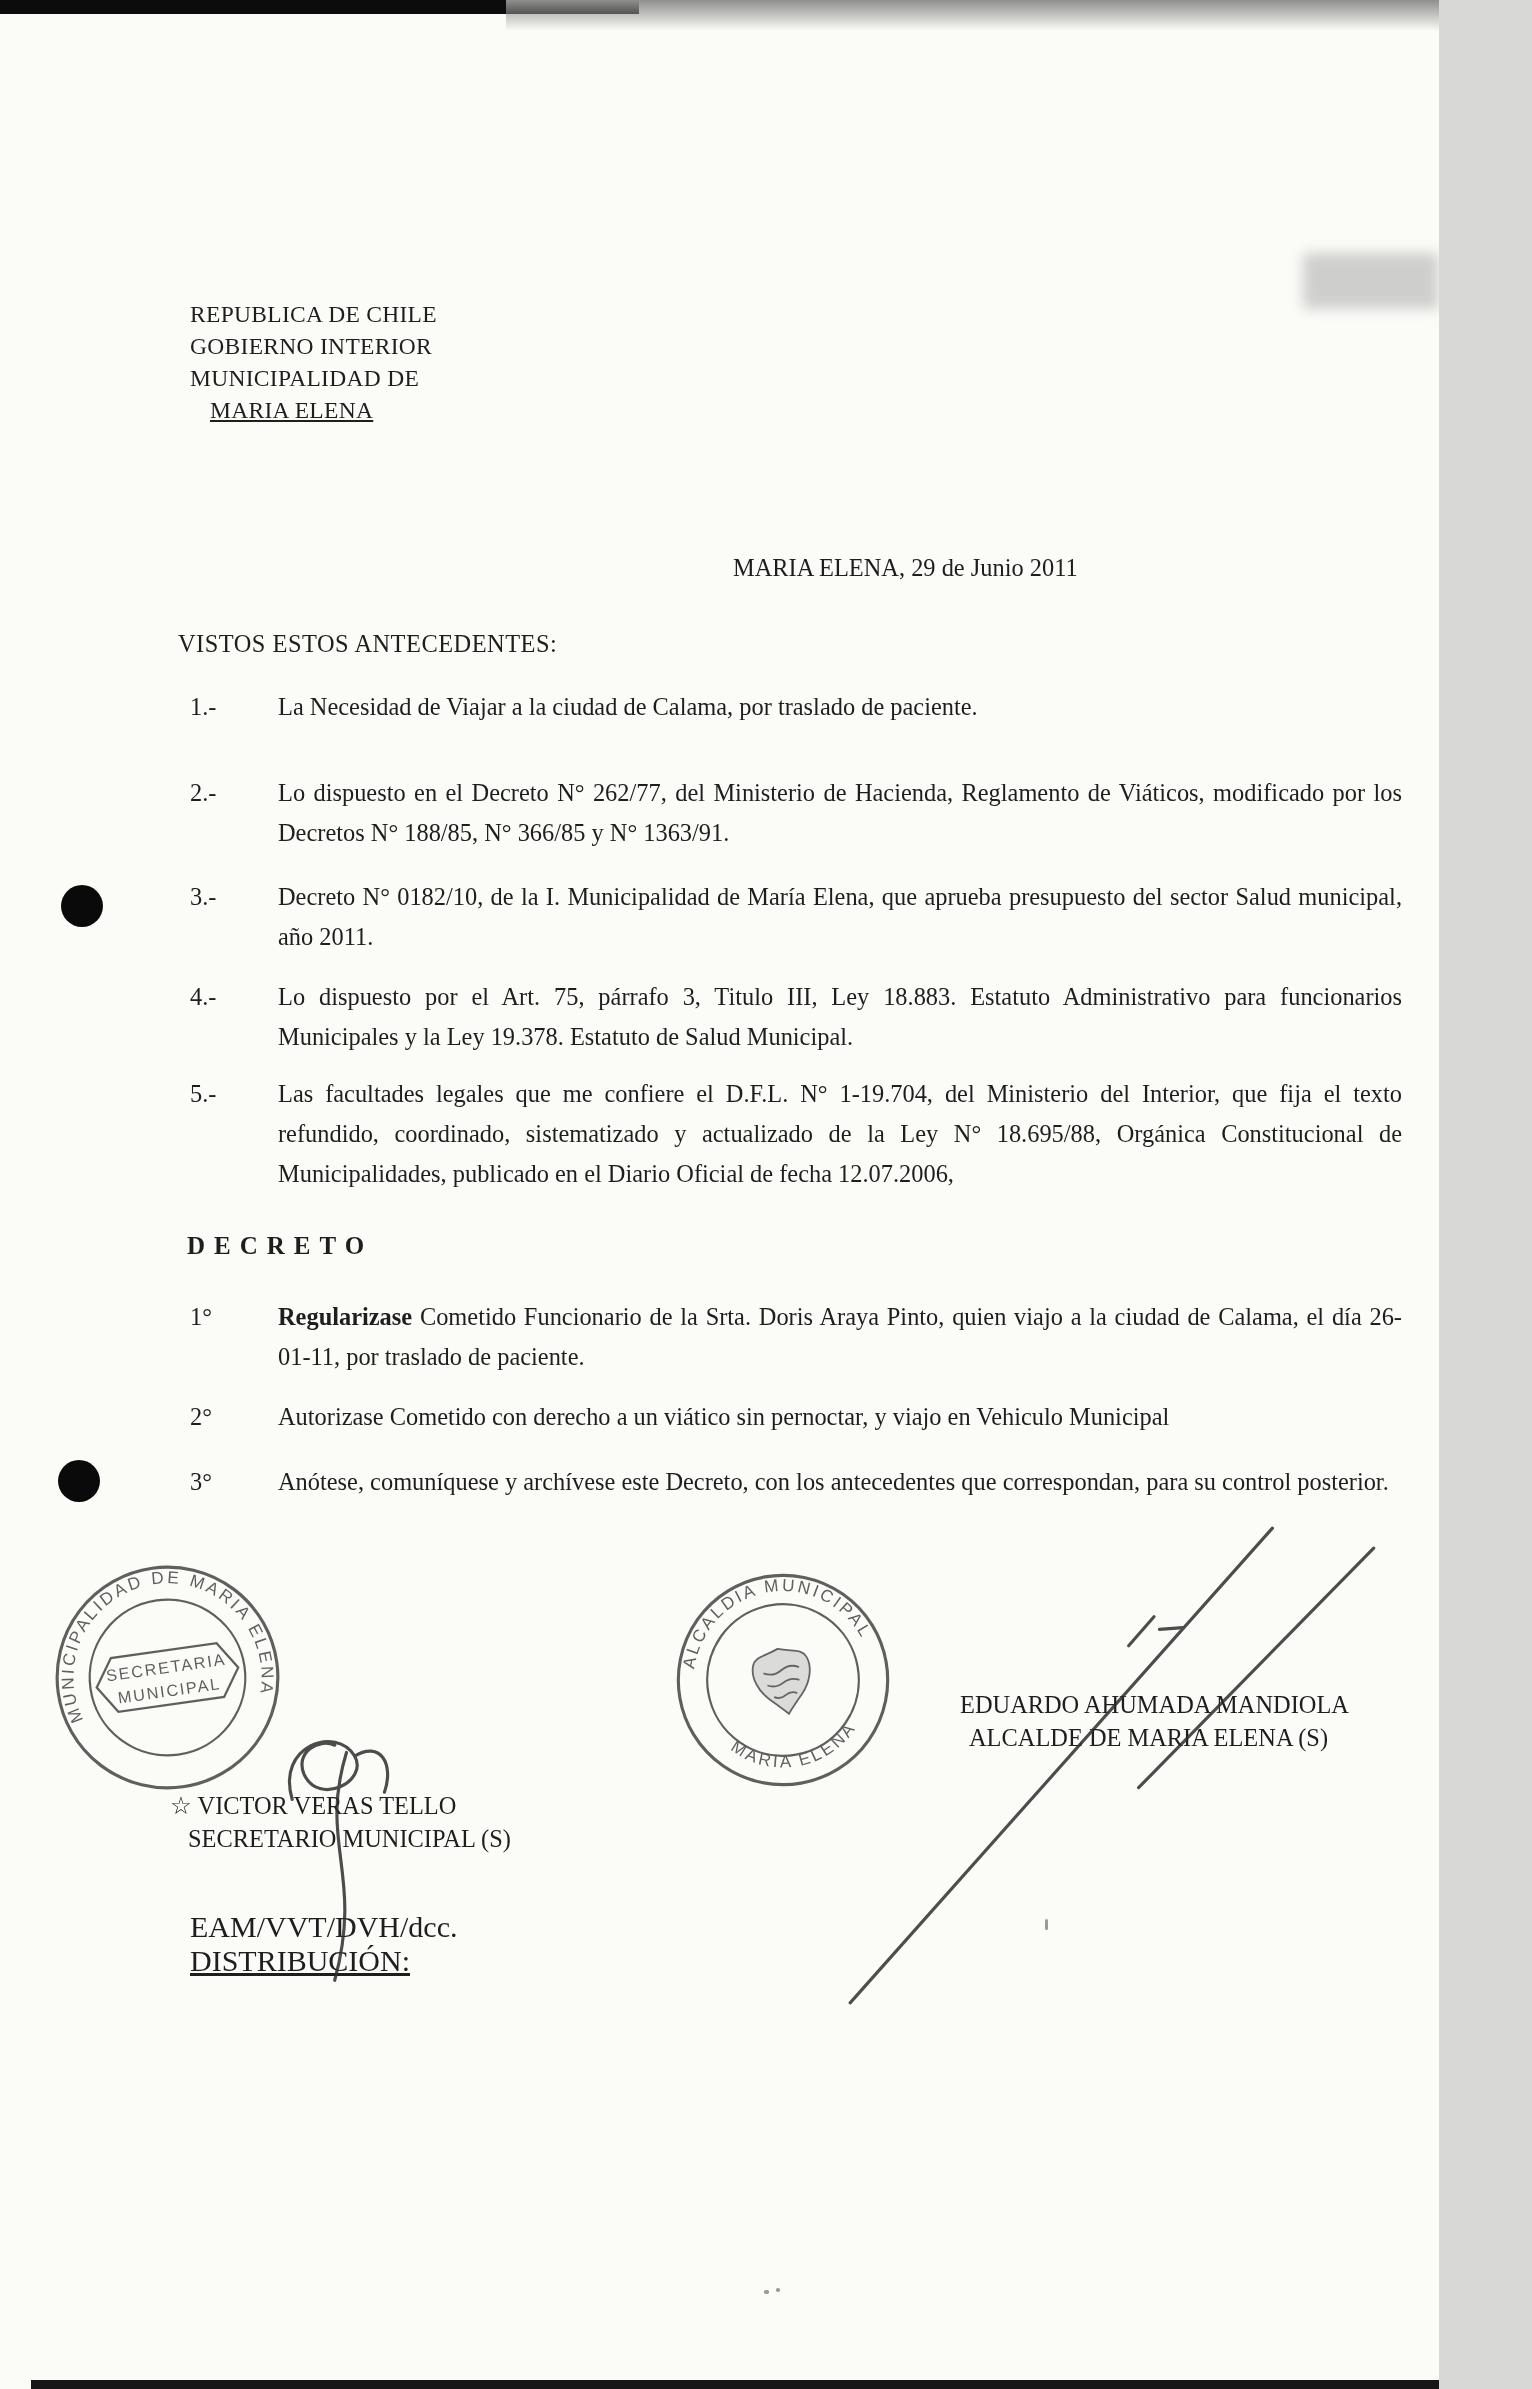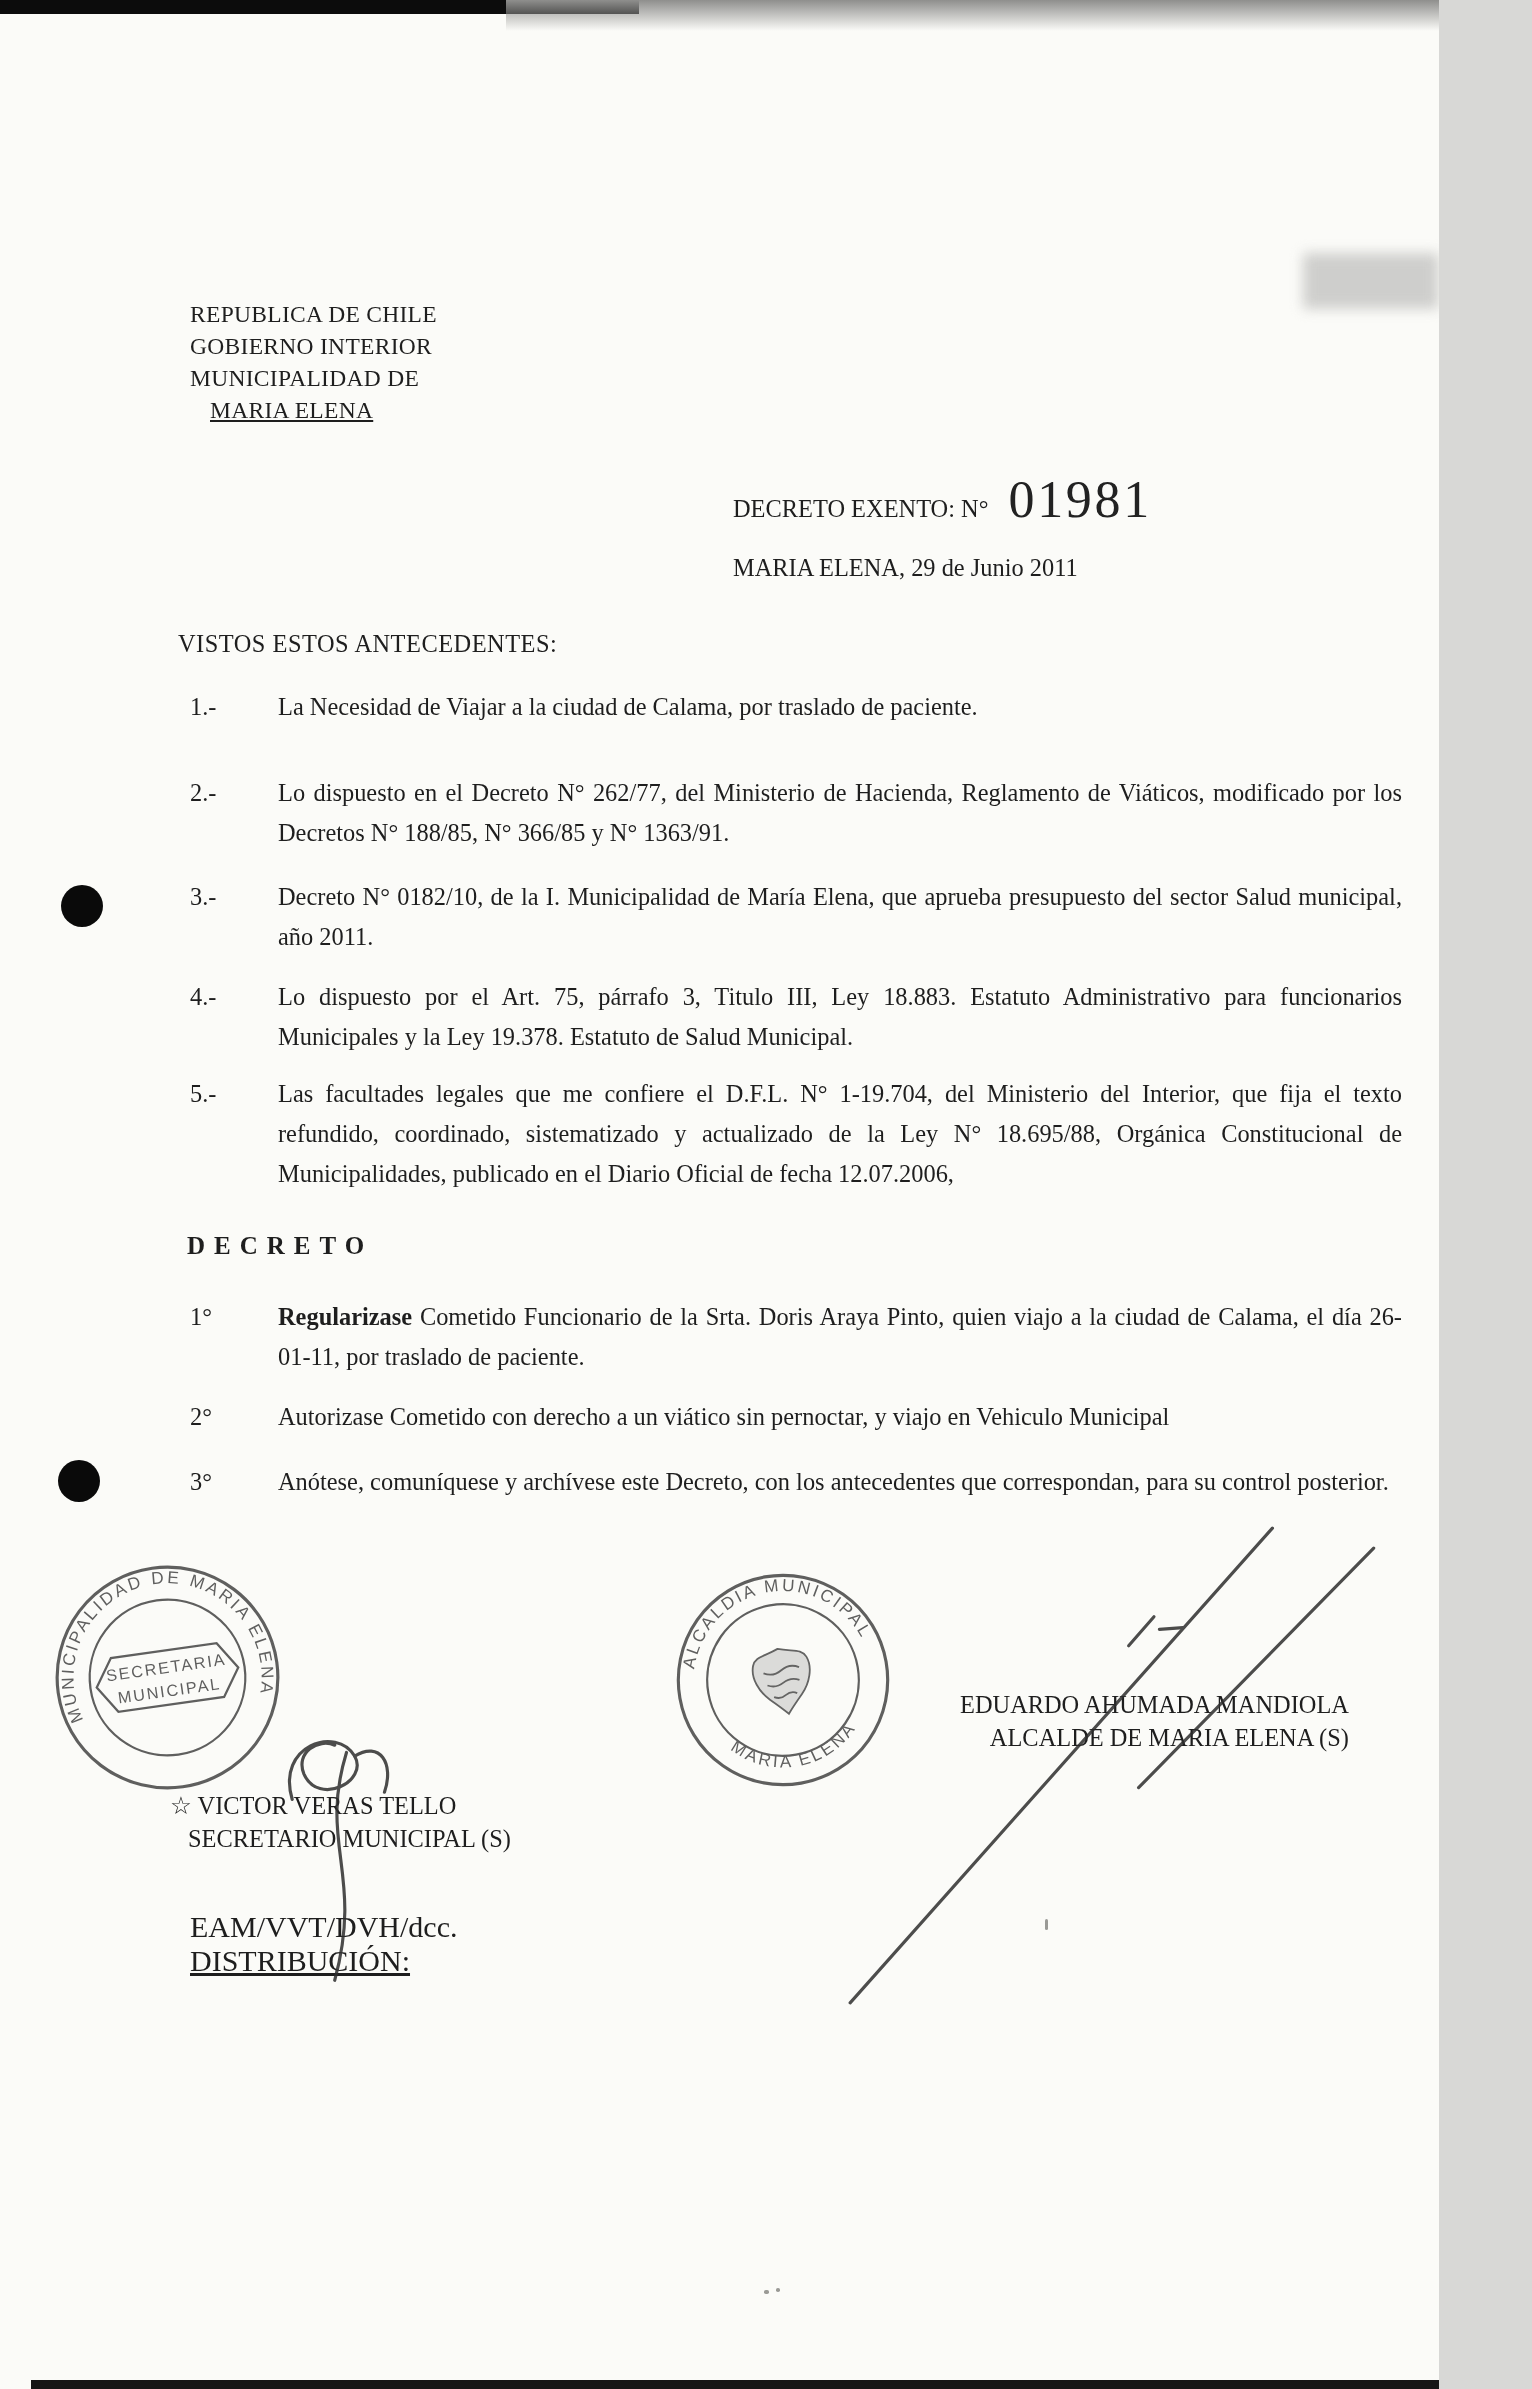--- a/index.html
+++ b/index.html
@@ -62,24 +62,20 @@
   <div class="speck" style="left:776px; top:2288px; width:3.6px; height:3.6px;"></div>
   <div class="speck" style="left:1045px; top:1919px; width:2.7px; height:11px;"></div>
 
   <div class="abs letterhead" style="left:190px; top:298px;">
     <div>REPUBLICA DE CHILE</div>
     <div>GOBIERNO  INTERIOR</div>
     <div>MUNICIPALIDAD DE</div>
     <div class="indent underline">MARIA ELENA</div>
   </div>
 
-  <div class="abs decree-line" style="left:733px; top:470px;">
-    <span class="body-text">DECRETO EXENTO:  N°</span>
-    <span class="decree-number">01981</span>
-  </div>
 
   <div class="abs body-text" style="left:733px; top:548px;">MARIA ELENA,  29  de Junio  2011</div>
 
   <div class="abs body-text" style="left:178px; top:624px; letter-spacing:0.5px;">VISTOS ESTOS ANTECEDENTES:</div>
 
   <div class="item" style="top:687px;">
     <div class="num">1.-</div>
     <div class="txt">La Necesidad de Viajar a la ciudad de Calama, por traslado de paciente.</div>
   </div>
   <div class="item" style="top:773px;">
@@ -148,21 +144,21 @@
     <g stroke="#3a3a3a" fill="rgba(90,90,90,0.25)" stroke-width="2">
       <path d="M 123,88 c 16,6 26,4 30,14 c 5,13 -2,30 -12,40 c -7,7 -12,12 -18,19 c -6,-7 -11,-12 -18,-19 c -10,-10 -17,-27 -12,-40 c 4,-10 14,-8 30,-14 z"></path>
       <path d="M 103,112 q 10,6 20,0 q 10,-6 20,0" fill="none"></path>
       <path d="M 105,126 q 9,5 18,0 q 9,-5 18,0" fill="none"></path>
       <path d="M 110,140 q 7,4 13,0 q 7,-4 13,0" fill="none"></path>
     </g>
   </svg>
 
   <div class="abs sig-right" style="left:960px; top:1688px;">
     <div>EDUARDO AHUMADA MANDIOLA</div>
-    <div style="margin-left:9px;text-align:right;">ALCALDE DE MARIA ELENA (S)</div>
+    <div style="margin-left:9px;">ALCALDE DE MARIA ELENA (S)</div>
   </div>
 
   <div class="abs sig-left" style="left:170px; top:1789px;">
     <div><span>☆</span> <span>VICTOR VERAS TELLO</span></div>
     <div style="margin-left:18px;">SECRETARIO MUNICIPAL (S)</div>
   </div>
 
   <div class="abs footer-block" style="left:190px; top:1910px;">
     <div>EAM/VVT/DVH/dcc.</div>
     <div class="underline">DISTRIBUCIÓN:</div>

